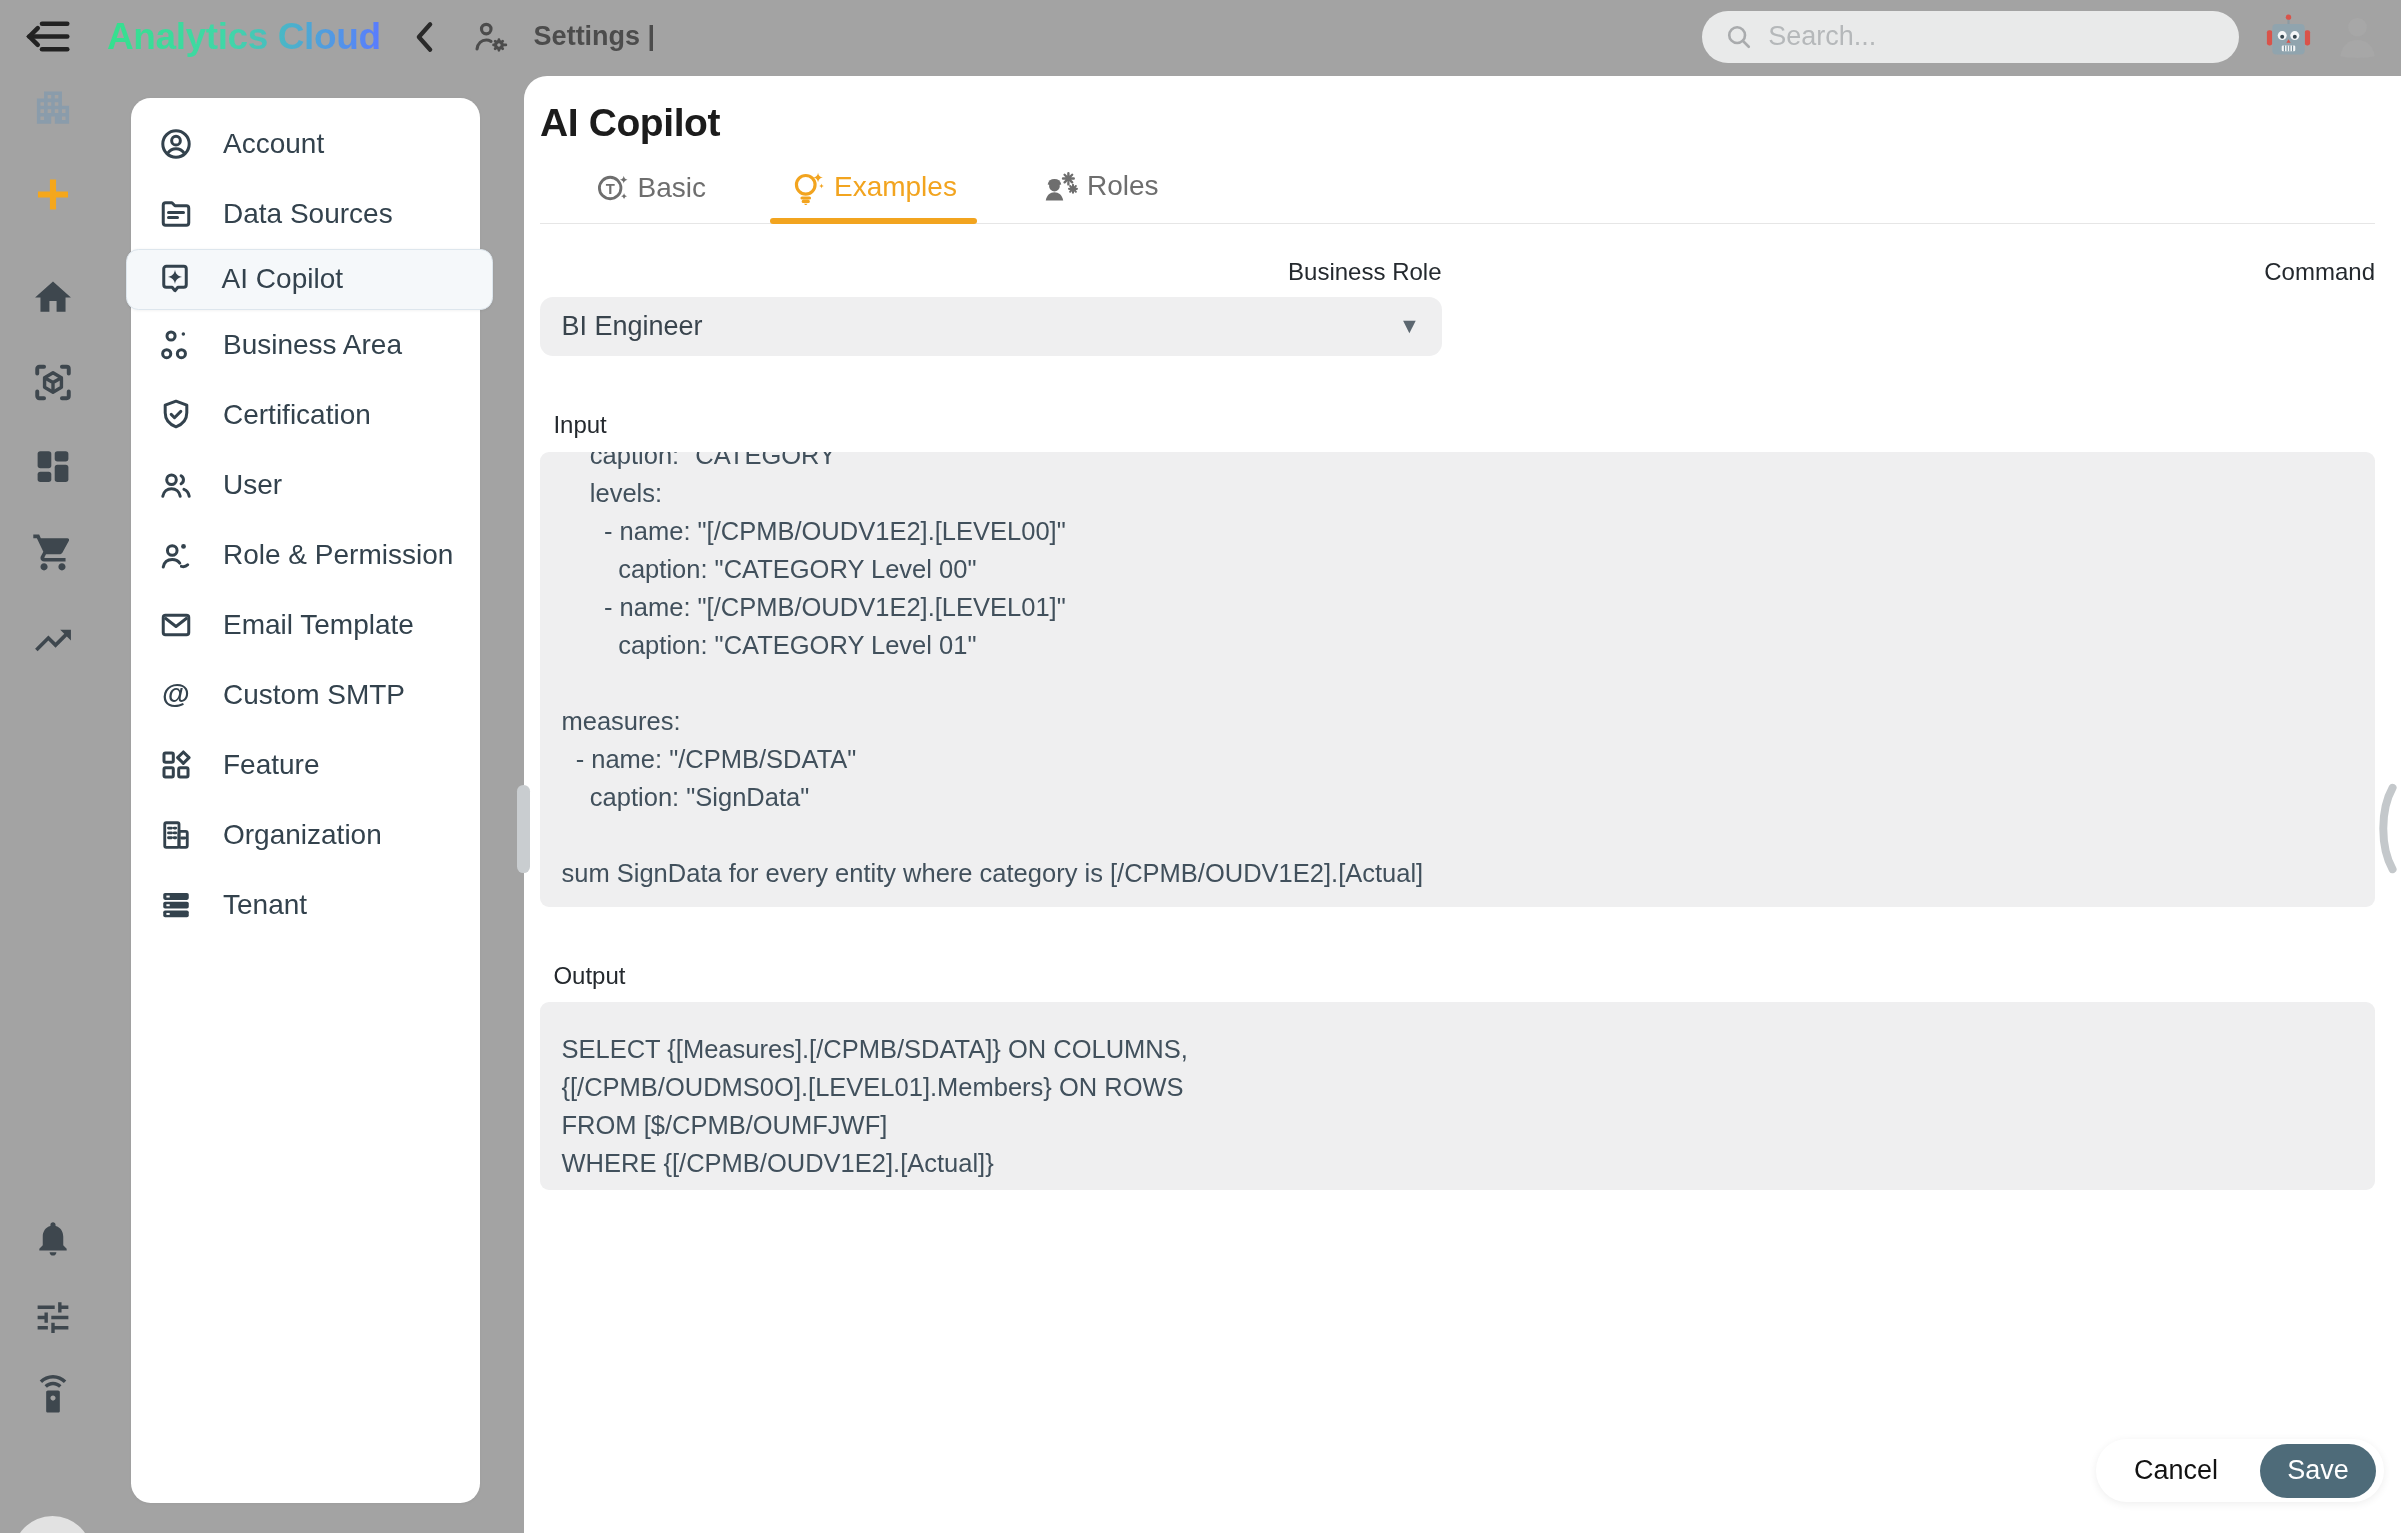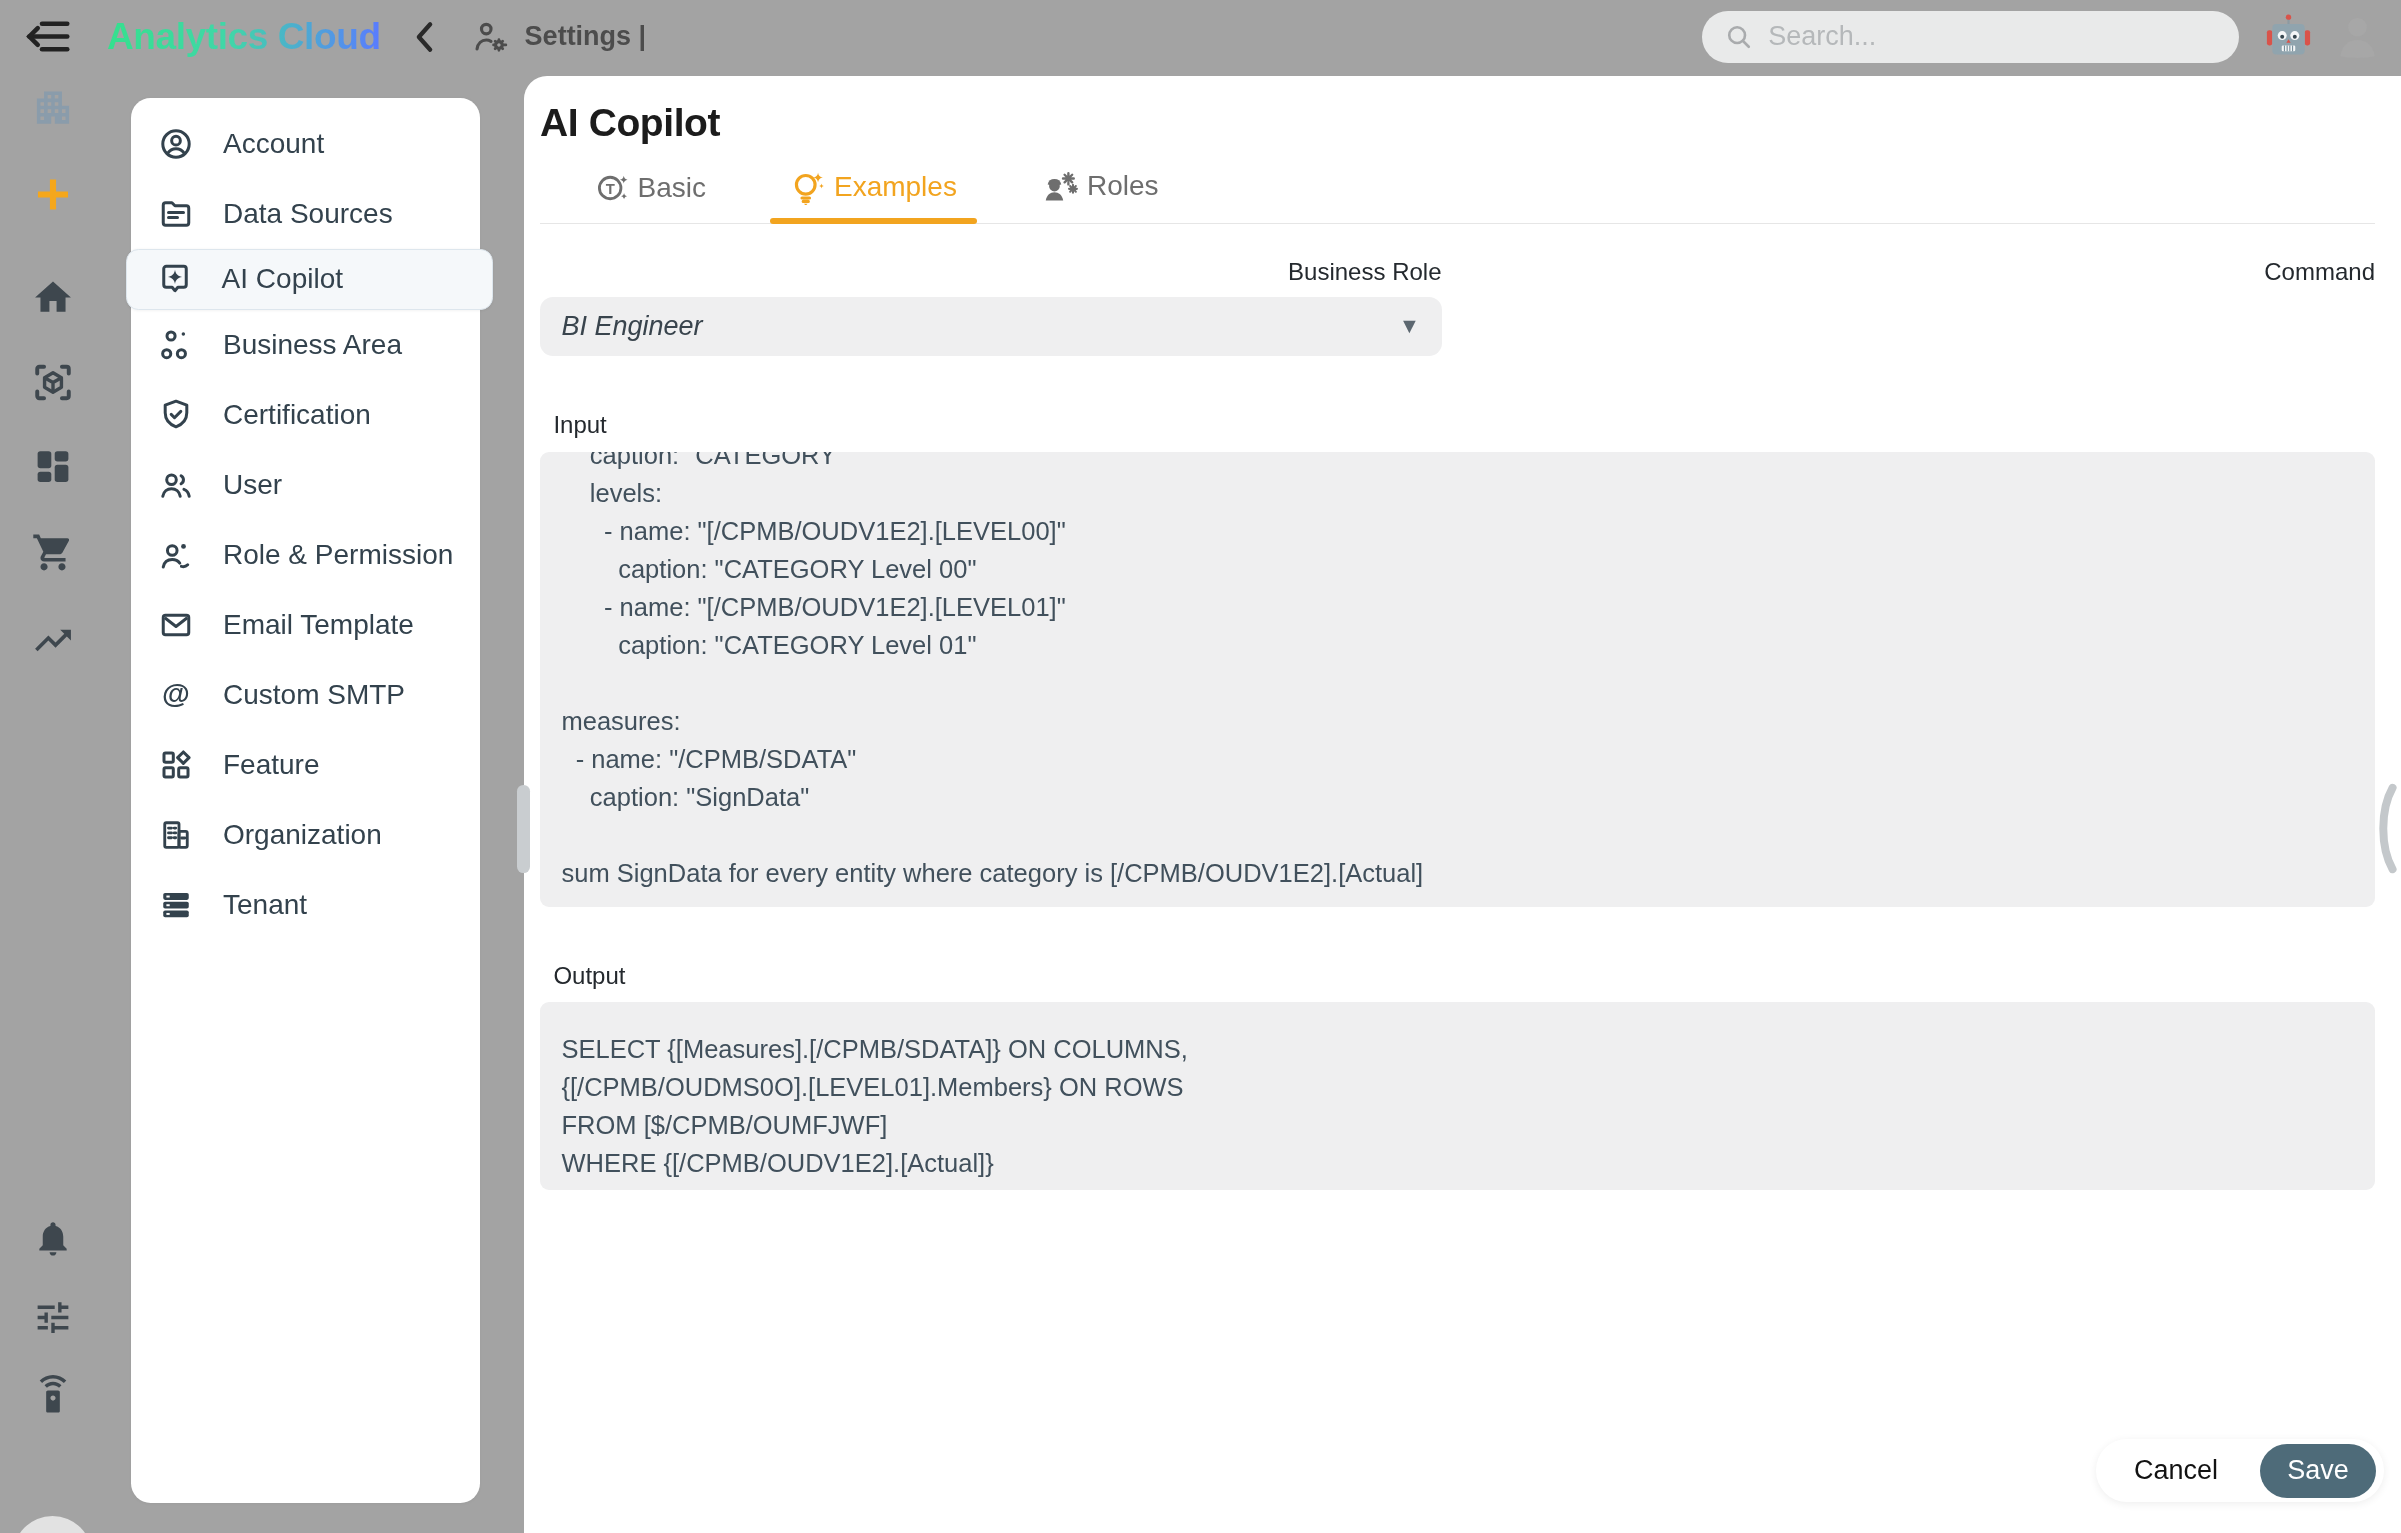--- a/index.html
+++ b/index.html
@@ -6,21 +6,21 @@
   body{width:2401px;height:1534px;font-family:"Liberation Sans",sans-serif;-webkit-font-smoothing:antialiased;}
   .screen{position:relative;width:2401px;height:1534px;background:#a3a3a3;overflow:hidden;}
 
   
   .topbar{position:absolute;top:0;left:0;right:0;height:73px;display:flex;align-items:center;}
   .burger{margin-left:23px;width:52px;height:52px;display:flex;align-items:center;justify-content:center;cursor:pointer;}
   .logo{margin-left:32px;font-size:37px;font-weight:800;letter-spacing:-0.4px;
         background:linear-gradient(90deg,#35e08e 0%,#41d6a8 45%,#5a7bff 100%);
         -webkit-background-clip:text;background-clip:text;color:transparent;white-space:nowrap;}
   .backchev{margin-left:30px;display:flex;align-items:center;cursor:pointer;}
-  .bc-wrap{margin-left:34px;display:flex;align-items:center;gap:15px;}
+  .bc-wrap{margin-left:34px;display:flex;align-items:center;gap:24px;}
   .bc-text{font-size:27px;font-weight:700;color:#4c4c4c;white-space:pre;}
   .tb-spacer{flex:1;}
   .search{width:494px;height:52px;border-radius:26px;background:#e9eaea;display:flex;align-items:center;padding:0 21.5px;margin-right:27px;}
   .search input{border:none;outline:none;background:transparent;font-size:27px;color:#555;width:100%;margin-left:12.5px;font-family:inherit;}
   .search input::placeholder{color:#b5b8ba;}
   .robot{margin-right:23px;cursor:pointer;display:flex;}
   .avatar{margin-right:19.7px;cursor:pointer;display:flex;}
 
   
   .rail{position:absolute;top:73px;left:0;width:105px;bottom:0;}
@@ -37,21 +37,21 @@
   .mainpanel{position:absolute;left:524px;top:76px;right:0;bottom:0;background:#fff;border-top-left-radius:23px;}
   .mp-inner{padding:0 26px 0 16px;}
   .pgtitle{margin:0;padding-top:25px;font-size:39px;font-weight:800;color:#1c1c1c;letter-spacing:-0.4px;}
   .tabs{display:flex;align-items:flex-end;margin-top:21.5px;border-bottom:1.8px solid #e6e6e6;padding-left:43px;}
   .tab{position:relative;display:flex;align-items:center;gap:8px;padding:0 12.5px 18px;margin-right:59px;font-size:28px;color:#6e6e6e;cursor:pointer;}
   .tab.active{color:#f2a41f;}
   .tab.active::after{content:"";position:absolute;left:-7.2px;right:-7.2px;bottom:-1.8px;height:6.3px;border-radius:3.6px;background:#f2a41f;}
   .formrow{display:flex;gap:32px;margin-top:34px;}
   .fcol{flex:1;min-width:0;}
   .flabel{font-size:24px;color:#24292e;text-align:right;}
-  .field{margin-top:11.6px;height:59px;border-radius:13px;background:#efeff0;display:flex;align-items:center;padding:0 21.5px;font-size:27px;color:#39444d;cursor:pointer;font-style:italic;}
+  .field{margin-top:11.6px;height:59px;border-radius:13px;background:#efeff0;display:flex;align-items:center;padding:0 21.5px;font-size:27px;color:#39444d;cursor:pointer;}
   .field .caret{margin-left:auto;color:#5c6770;font-size:21.5px;}
   .seclabel{margin-top:55px;font-size:24px;color:#24292e;padding-left:13.4px;}
   .codebox{margin-top:12.5px;border-radius:9px;background:#efeff0;overflow:hidden;cursor:text;}
   .codebox.inbox{height:455px;}
   .codebox.outbox{height:188px;}
   .codebox pre{margin:0;font-family:"Liberation Sans",sans-serif;font-size:25.5px;line-height:38px;color:#41505c;white-space:pre-wrap;padding:0 21.5px;}
   .inbox pre{margin-top:-16px;}
   .outbox pre{line-height:38px;padding-top:28px;}
 
   

